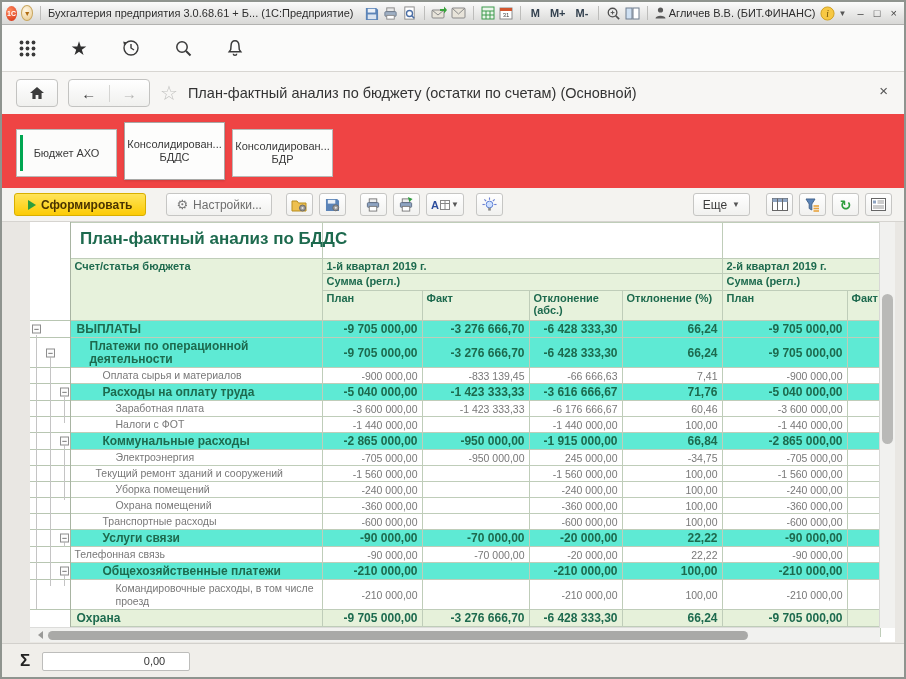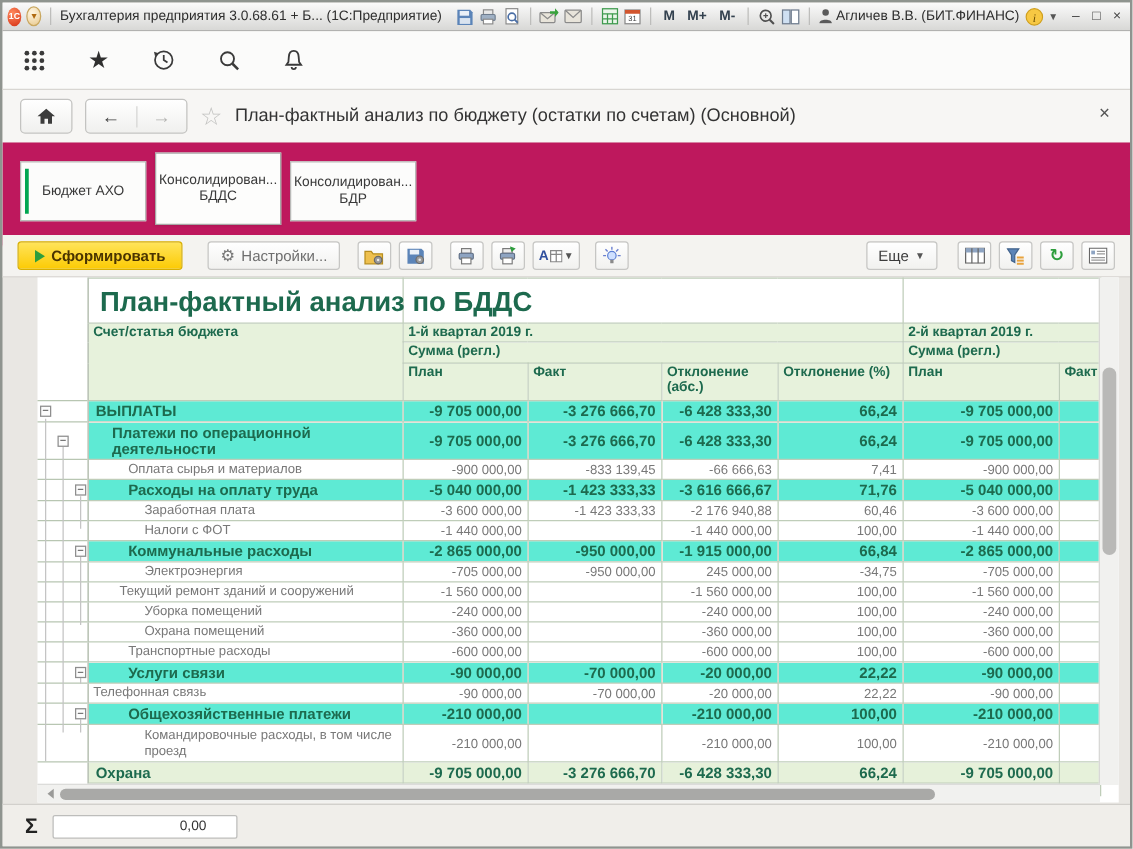--- a/index.html
+++ b/index.html
@@ -27,37 +27,37 @@
   .home-btn{width:40px;}
   .histgroup{width:80px;display:flex;padding:0;}
   .histgroup span{flex:1;text-align:center;font-size:15px;}
   .arr-back{color:#3c3c3c;border-right:1px solid #d5d5d3;}
   .arr-fwd{color:#b3b3b1;}
   .fav-star{color:#c2c2c0;font-size:20px;}
   .page-title{font-size:14.5px;color:#333;}
   .nav-close{position:absolute;right:16px;top:10px;font-size:15px;color:#555;}
 
   
-  .tabsbar{position:absolute;left:0;top:112px;right:0;height:74px;background:#be185d;display:flex;align-items:flex-start;gap:7px;padding:8px 0 0 14px;border-bottom:1px solid #dad8d4;}
+  .tabsbar{position:absolute;left:0;top:112px;right:0;height:74px;background:#ef4444;display:flex;align-items:flex-start;gap:7px;padding:8px 0 0 14px;border-bottom:1px solid #dad8d4;}
   .tab{box-sizing:border-box;width:101px;background:#fcfcfb;border:1px solid #b9b9b7;color:#3a3a3a;font-size:11px;display:flex;flex-direction:column;align-items:center;justify-content:center;text-align:center;height:48px;margin-top:7px;position:relative;line-height:13px;}
   .tab.active{height:58px;margin-top:0;background:#fdfdfc;border-color:#a8a8a6;box-shadow:0 1px 2px rgba(0,0,0,.12);}
   .tab.accent::before{content:"";position:absolute;left:3px;top:5px;bottom:5px;width:3px;background:#00a651;}
 
   
   .rtoolbar{position:absolute;left:0;top:186px;right:0;height:33px;background:#f4f3f0;border-bottom:1px solid #d6d4d0;display:flex;align-items:center;gap:6px;padding:0 12px;}
   .btn{box-sizing:border-box;height:23px;background:linear-gradient(#ffffff,#f1f1ef);border:1px solid #c6c6c4;border-radius:3px;display:inline-flex;align-items:center;gap:5px;padding:0 9px;font-size:12px;color:#3c3c3c;}
   .btn-generate{background:linear-gradient(#ffe45a,#fccb05);border-color:#d8af00;font-weight:bold;color:#4a3400;padding:0 13px;}
   .play{width:0;height:0;border-left:8px solid #2e9e3d;border-top:5px solid transparent;border-bottom:5px solid transparent;}
   .ibtn{box-sizing:border-box;width:27px;height:23px;background:linear-gradient(#ffffff,#f1f1ef);border:1px solid #c6c6c4;border-radius:3px;display:inline-flex;align-items:center;justify-content:center;gap:1px;}
   .caret{font-size:8px;color:#555;}
   .gear-glyph{font-size:13px;color:#777;}
 
   
   .report{position:absolute;left:28px;top:220px;width:865px;height:420px;background:#fff;}
-  .report-title{position:absolute;left:50px;top:7px;font-size:22px;font-weight:bold;color:#1d6a4e;white-space:nowrap;z-index:5;}
+  .report-title{position:absolute;left:50px;top:7px;font-size:17px;font-weight:bold;color:#1d6a4e;white-space:nowrap;z-index:5;}
   table.grid{border-collapse:collapse;table-layout:fixed;width:850px;}
   .grid td{border:1px solid #bfcdb9;padding:1px 4px;overflow:hidden;box-sizing:border-box;}
   .grid td.gutter{border:none;border-right:1px solid #a8b4a2;background:transparent;position:relative;padding:0;}
   .grid tr.trow td{border-top:1px solid #b8c6b2;}
   .hdr{background:#e7f2dc;color:#1d6a4e;font-weight:bold;font-size:11px;vertical-align:top;}
   .grid td.num{text-align:right;white-space:nowrap;}
   tr.g td.lbl,tr.g td.num{background:#5eead4;color:#1d6a4e;font-weight:bold;font-size:12px;}
   tr.t td.lbl,tr.t td.num{background:#e6f1da;}
   tr.d td.lbl,tr.d td.num{background:#fff;color:#787878;font-size:10.5px;font-weight:normal;}
   td.lbl{white-space:normal;line-height:13px;}
@@ -428,21 +428,21 @@
             <td class="num">-3 616 666,67</td>
             <td class="num">71,76</td>
             <td class="num">-5 040 000,00</td>
             <td class="num"></td>
           </tr>
           <tr class="trow d">
             <td class="gutter" style="height: 15px;"></td>
             <td class="lbl" style="padding-left: 45px;">Заработная плата</td>
             <td class="num">-3 600 000,00</td>
             <td class="num">-1 423 333,33</td>
-            <td class="num">-2 176 940,88</td>
+            <td class="num">-6 176 666,67</td>
             <td class="num">60,46</td>
             <td class="num">-3 600 000,00</td>
             <td class="num"></td>
           </tr>
           <tr class="trow d">
             <td class="gutter" style="height: 15px;"></td>
             <td class="lbl" style="padding-left: 45px;">Налоги с ФОТ</td>
             <td class="num">-1 440 000,00</td>
             <td class="num"></td>
             <td class="num">-1 440 000,00</td>

